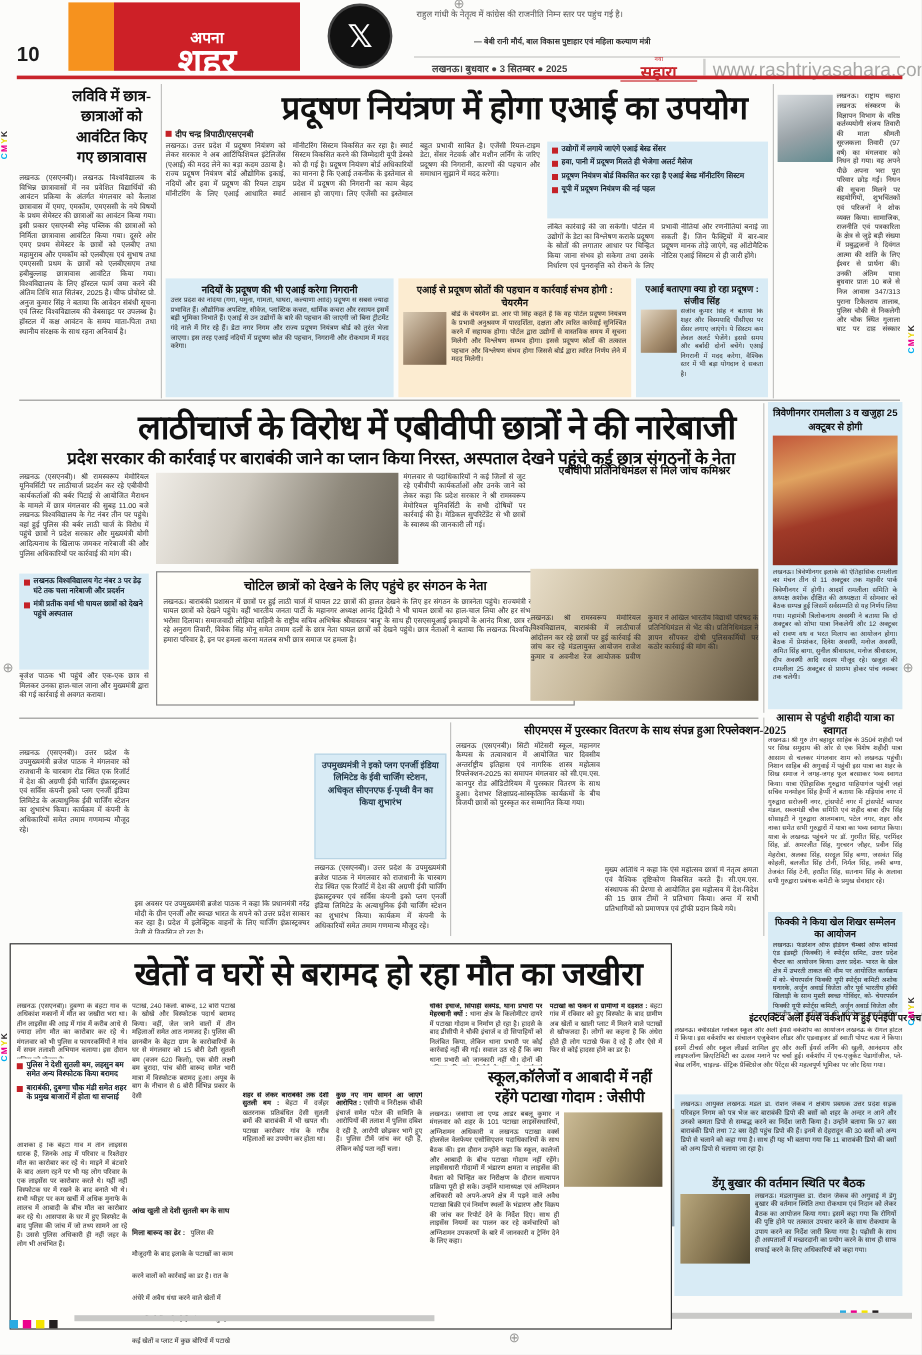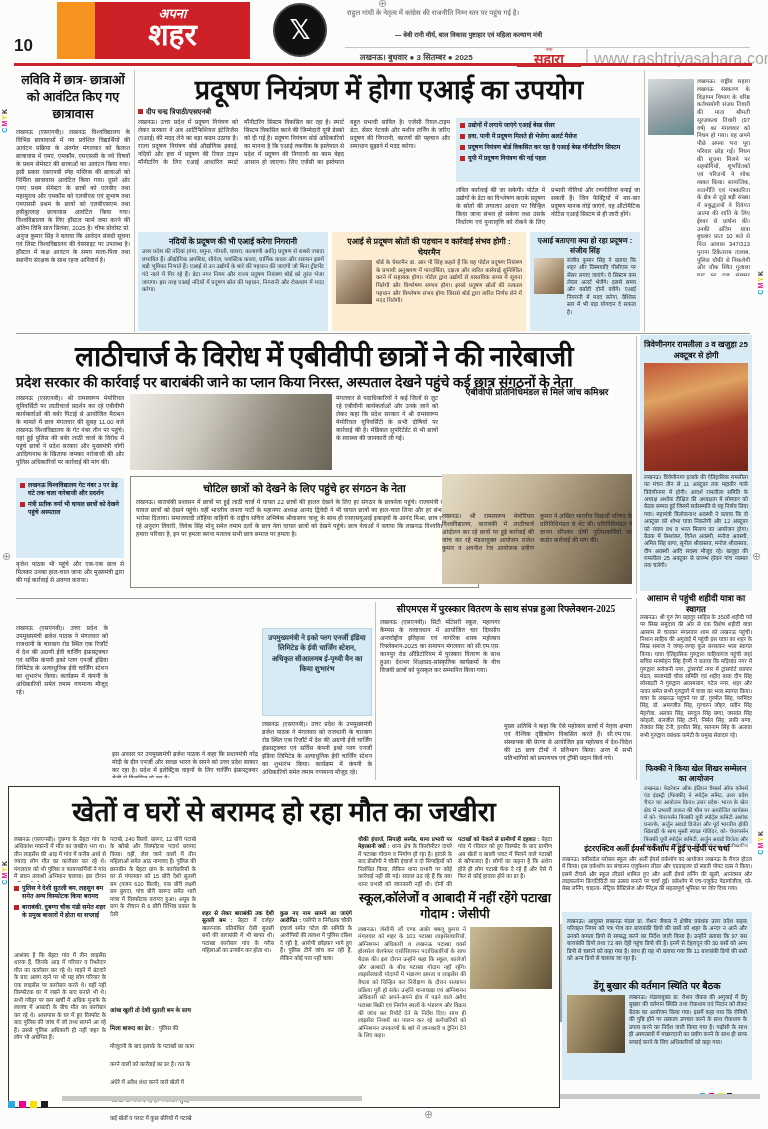--- a/index.html
+++ b/index.html
@@ -1,21 +1,21 @@
 <!DOCTYPE html>
 <html lang="hi"><head>
 <meta charset="utf-8">
 <style>
   html,body{margin:0;padding:0;background:#e9e9e6;}
   .page{position:relative;width:768px;height:1129px;background:#fcfcfa;margin:0 auto;
         font-family:"Liberation Sans","DejaVu Sans",sans-serif;overflow:hidden;color:#1c1c1c;}
   .abs{position:absolute;}
   .bt{font-size:6px;line-height:1.34;text-align:justify;color:#2a2a2a;overflow:hidden;}
   .bt b{color:#111;}
-  .hd{font-weight:bold;color:#111;font-family:"Liberation Serif","DejaVu Serif",serif;}
+  .hd{font-weight:bold;color:#111;font-family:"Liberation Serif","DejaVu Serif",serif;margin-left:40px;}
   .ctr{text-align:center;}
   .vline{position:absolute;width:1px;background:#c2c2c0;}
   .hline{position:absolute;height:1px;background:#9a9a98;}
   .bluebox{background:#d8ebf5;}
   .creambox{background:#fcecd1;}
   .ph{position:relative;overflow:hidden;}
   .redsq{display:inline-block;width:5px;height:5px;background:#c42127;margin:0 3px 0 0;flex:0 0 auto;margin-top:2px;}
   .blt{display:flex;font-size:6.2px;font-weight:bold;line-height:1.3;margin-bottom:3px;color:#15202b;text-align:left;}
   .vtxt{writing-mode:vertical-rl;transform:rotate(180deg);font-size:7px;font-weight:bold;letter-spacing:1px;}
   .c1{color:#00aeef}.c2{color:#ec008c}.c3{color:#e8d500}.c4{color:#231f20}
@@ -26,21 +26,21 @@
 </style>
 </head>
 <body>
 
 <div class="page">
 
   <div class="abs" style="left:14px;top:36px;font-size:17px;font-weight:bold;">10</div>
 
   <div class="abs" style="left:57px;top:2px;width:38px;height:57px;background:#f6921e;"></div>
   <div class="abs ctr" style="left:95px;top:2px;width:155px;height:57px;background:#cd2027;color:#fff;">
-    <div style="font-size:13px;font-weight:bold;margin-top:2px;font-style:italic;">अपना</div>
+    <div style="font-size:13px;font-weight:bold;margin-top:20px;">अपना</div>
     <div style="font-size:30px;font-weight:bold;line-height:1;margin-top:-2px;">शहर</div>
   </div>
   <div class="abs ctr" style="left:273px;top:3px;width:54px;height:54px;background:#111;border:2px solid #444;border-radius:50%;box-sizing:border-box;">
     <span style="color:#fff;font-size:26px;line-height:50px;font-weight:bold;">𝕏</span>
   </div>
 
   <div class="abs" style="left:347px;top:8px;width:245px;font-size:7px;line-height:1.5;color:#555;">राहुल गांधी के नेतृत्व में कांग्रेस की राजनीति निम्न स्तर पर पहुंच गई है।</div>
   <div class="abs" style="left:395px;top:30px;width:350px;font-size:6.5px;font-weight:bold;color:#333;">— बेबी रानी मौर्य, बाल विकास पुष्टाहार एवं महिला कल्याण मंत्री</div>
 
   <div class="hline" style="left:345px;top:47px;width:405px;background:#c5c5c3;"></div>
@@ -81,21 +81,21 @@
         <span>प्रदूषण नियंत्रण बोर्ड विकसित कर रहा है एआई बेस्ड मॉनीटरिंग सिस्टम</span>
       </div>
     <div class="blt">
         <span class="redsq"></span>
         <span>यूपी में प्रदूषण नियंत्रण की नई पहल</span>
       </div>
   </div>
   <div class="abs bt" style="left:456px;top:186px;width:184px;height:42px;column-count:2;column-gap:6px;">लंबित कार्रवाई की जा सकेगी। पोर्टल में उद्योगों के डेटा का विश्लेषण कराके प्रदूषण के स्रोतों की लगातार आधार पर चिन्हित किया जाना संभव हो सकेगा तथा उसके निर्धारण एवं पुनरावृत्ति को रोकने के लिए प्रभावी नीतियां और रणनीतियां बनाई जा सकती हैं। जिन फैक्ट्रियों में बार-बार प्रदूषण मानक तोड़े जाएंगे, वह ऑटोमैटिक नोटिस एआई सिस्टम से ही जारी होंगे।</div>
 
   <div class="abs bluebox" style="left:138px;top:232px;width:190px;height:99px;padding:3px 4px;box-sizing:border-box;">
-    <div class="boxtitle" style="font-size:8px;font-family:Liberation Serif, serif;">नदियों के प्रदूषण की भी एआई करेगा निगरानी</div>
+    <div class="boxtitle" style="font-size:8px;">नदियों के प्रदूषण की भी एआई करेगा निगरानी</div>
     <div class="bt" style="font-size:5.7px;margin-top:2px;height:80px;">उत्तर प्रदेश की नदियां (गंगा, यमुना, गोमती, घाघरा, कल्याणी आदि) प्रदूषण से सबसे ज्यादा प्रभावित हैं। औद्योगिक अपशिष्ट, सीवेज, प्लास्टिक कचरा, धार्मिक कचरा और रसायन इसमें बड़ी भूमिका निभाते हैं। एआई से उन उद्योगों के बारे की पहचान की जाएगी जो बिना ट्रीटमेंट गंदे नाले में गिर रहे हैं। डेटा नगर निगम और राज्य प्रदूषण नियंत्रण बोर्ड को तुरंत भेजा जाएगा। इस तरह एआई नदियों में प्रदूषण स्रोत की पहचान, निगरानी और रोकथाम में मदद करेगा।</div>
   </div>
   <div class="abs creambox" style="left:332px;top:232px;width:194px;height:99px;padding:3px 4px;box-sizing:border-box;">
     <div class="boxtitle" style="font-size:8px;">एआई से प्रदूषण स्रोतों की पहचान व कार्रवाई संभव होगी : चेयरमैन</div>
     <div style="margin-top:2px;">
       <div class="ph" style="float:left;width:36px;height:44px;margin:1px 4px 1px 0;background:linear-gradient(135deg,#d9cbb4,#9a8268 60%,#6e5a44);"></div>
       <div class="bt" style="font-size:5.7px;height:82px;">बोर्ड के चेयरमैन डा. आर पी सिंह कहते हैं कि वह पोर्टल प्रदूषण नियंत्रण के प्रभावी अनुश्रवण में पारदर्शिता, दक्षता और त्वरित कार्रवाई सुनिश्चित करने में सहायक होगा। पोर्टल द्वारा उद्योगों से वास्तविक समय में सूचना मिलेगी और विश्लेषण सम्भव होगा। इससे प्रदूषण स्रोतों की तत्काल पहचान और विश्लेषण संभव होगा जिससे बोर्ड द्वारा त्वरित निर्णय लेने में मदद मिलेगी।</div>
     </div>
   </div>
   <div class="abs bluebox" style="left:530px;top:232px;width:110px;height:99px;padding:3px 4px;box-sizing:border-box;">
@@ -152,21 +152,21 @@
     <div class="ph" style="width:104px;height:108px;margin:3px 0;background:linear-gradient(165deg,#c2563a 0%,#e0a360 30%,#a03a28 60%,#77241a 100%);"></div>
     <div class="bt" style="font-size:5.5px;height:124px;">लखनऊ। त्रिवेणीनगर इलाके की ऐतिहासिक रामलीला का मंचन तीन से 11 अक्टूबर तक महावीर पार्क त्रिवेणीनगर में होगी। आदर्श रामलीला समिति के अध्यक्ष अशोक दीक्षित की अध्यक्षता में सोमवार को बैठक सम्पन्न हुई जिसमें सर्वसम्मति से यह निर्णय लिया गया। महामंत्री त्रिलोकनाथ अवस्थी ने बताया कि दो अक्टूबर को शोभा यात्रा निकलेगी और 12 अक्टूबर को रावण वध व भरत मिलाप का आयोजन होगा। बैठक में प्रेमशंकर, दिनेश अवस्थी, मनोज अवस्थी, अमित सिंह बागा, सुनील श्रीवास्तव, मनोज श्रीवास्तव, दीप अवस्थी आदि सदस्य मौजूद रहे। खजुहा की रामलीला 25 अक्टूबर से प्रारम्भ होकर पांच नवम्बर तक चलेगी।</div>
   </div>
 
   <div class="hline" style="left:16px;top:598px;width:616px;"></div>
 
   <div class="abs bt" style="left:16px;top:624px;width:92px;height:154px;">लखनऊ (एसएनबी)। उत्तर प्रदेश के उपमुख्यमंत्री ब्रजेश पाठक ने मंगलवार को राजधानी के चारबाग रोड स्थित एक रिजॉर्ट में देश की अग्रणी ईवी चार्जिंग इंफ्रास्ट्रक्चर एवं सर्विस कंपनी इको प्लग एनर्जी इंडिया लिमिटेड के अत्याधुनिक ईवी चार्जिंग स्टेशन का शुभारंभ किया। कार्यक्रम में कंपनी के अधिकारियों समेत तमाम गणमान्य मौजूद रहे।</div>
   <div class="abs ph" style="left:112px;top:628px;width:146px;height:118px;background:linear-gradient(115deg,#e9b9c4 0%,#d8e2ea 25%,#9db0c2 55%,#5d6f84 100%);"></div>
   <div class="abs bt" style="left:112px;top:750px;width:146px;height:28px;">इस अवसर पर उपमुख्यमंत्री ब्रजेश पाठक ने कहा कि प्रधानमंत्री नरेंद्र मोदी के ग्रीन एनर्जी और स्वच्छ भारत के सपने को उत्तर प्रदेश साकार कर रहा है। प्रदेश में इलेक्ट्रिक वाहनों के लिए चार्जिंग इंफ्रास्ट्रक्चर तेजी से विकसित हो रहा है।</div>
   <div class="abs bluebox" style="left:262px;top:628px;width:110px;height:88px;padding:4px;box-sizing:border-box;border:1px solid #b8d4e4;">
-    <div style="font-size:7.2px;font-weight:bold;text-align:center;color:#243a4a;line-height:1.45;">उपमुख्यमंत्री ने इको प्लग एनर्जी इंडिया लिमिटेड के ईवी चार्जिंग स्टेशन, अधिकृत सीआलमब ई-पृथ्वी वैन का किया शुभारंभ</div>
+    <div style="font-size:7.2px;font-weight:bold;text-align:center;color:#243a4a;line-height:1.45;">उपमुख्यमंत्री ने इको प्लग एनर्जी इंडिया लिमिटेड के ईवी चार्जिंग स्टेशन, अधिकृत सीएनएफ ई-पृथ्वी वैन का किया शुभारंभ</div>
   </div>
   <div class="abs bt" style="left:262px;top:720px;width:110px;height:58px;">लखनऊ (एसएनबी)। उत्तर प्रदेश के उपमुख्यमंत्री ब्रजेश पाठक ने मंगलवार को राजधानी के चारबाग रोड स्थित एक रिजॉर्ट में देश की अग्रणी ईवी चार्जिंग इंफ्रास्ट्रक्चर एवं सर्विस कंपनी इको प्लग एनर्जी इंडिया लिमिटेड के अत्याधुनिक ईवी चार्जिंग स्टेशन का शुभारंभ किया। कार्यक्रम में कंपनी के अधिकारियों समेत तमाम गणमान्य मौजूद रहे।</div>
 
   <div class="vline" style="left:375px;top:602px;height:178px;"></div>
 
   <div class="abs hd nowrap" style="left:380px;top:602px;width:252px;font-size:9.5px;">सीएमएस में पुरस्कार वितरण के साथ संपन्न हुआ रिफ्लेक्शन-2025</div>
   <div class="abs bt" style="left:380px;top:618px;width:120px;height:160px;">लखनऊ (एसएनबी)। सिटी मोंटेसरी स्कूल, महानगर कैम्पस के तत्वावधान में आयोजित चार दिवसीय अन्तर्राष्ट्रीय इतिहास एवं नागरिक शास्त्र महोत्सव रिफ्लेक्शन-2025 का समापन मंगलवार को सी.एम.एस. कानपुर रोड ऑडिटोरियम में पुरस्कार वितरण के साथ हुआ। देशभर शिक्षाप्रद-सांस्कृतिक कार्यक्रमों के बीच विजयी छात्रों को पुरस्कृत कर सम्मानित किया गया।</div>
   <div class="abs ph" style="left:504px;top:620px;width:128px;height:98px;background:linear-gradient(115deg,#8fb4d6 0%,#d9c9ae 35%,#6f92b4 70%,#40597a 100%);"></div>
   <div class="abs bt" style="left:504px;top:722px;width:128px;height:56px;">मुख्य अतिथि ने कहा कि ऐसे महोत्सव छात्रों में नेतृत्व क्षमता एवं वैश्विक दृष्टिकोण विकसित करते हैं। सी.एम.एस. संस्थापक की प्रेरणा से आयोजित इस महोत्सव में देश-विदेश की 15 छात्र टीमों ने प्रतिभाग किया। अन्त में सभी प्रतिभागियों को प्रमाणपत्र एवं ट्रॉफी प्रदान किये गये।</div>
 

